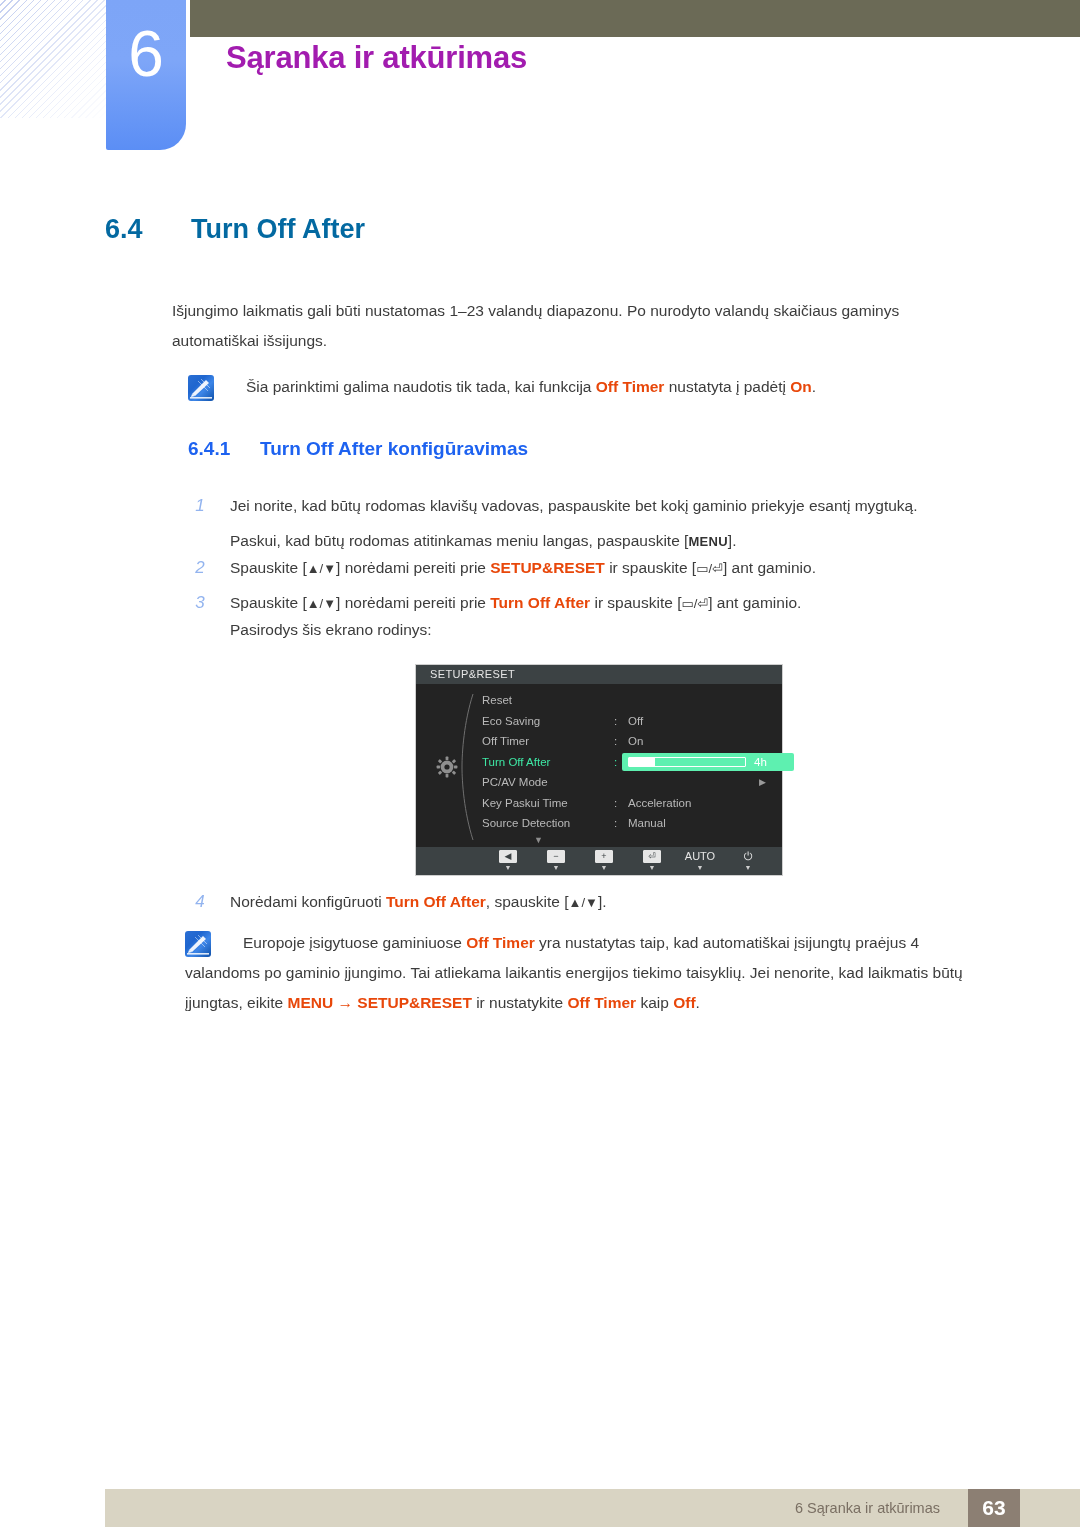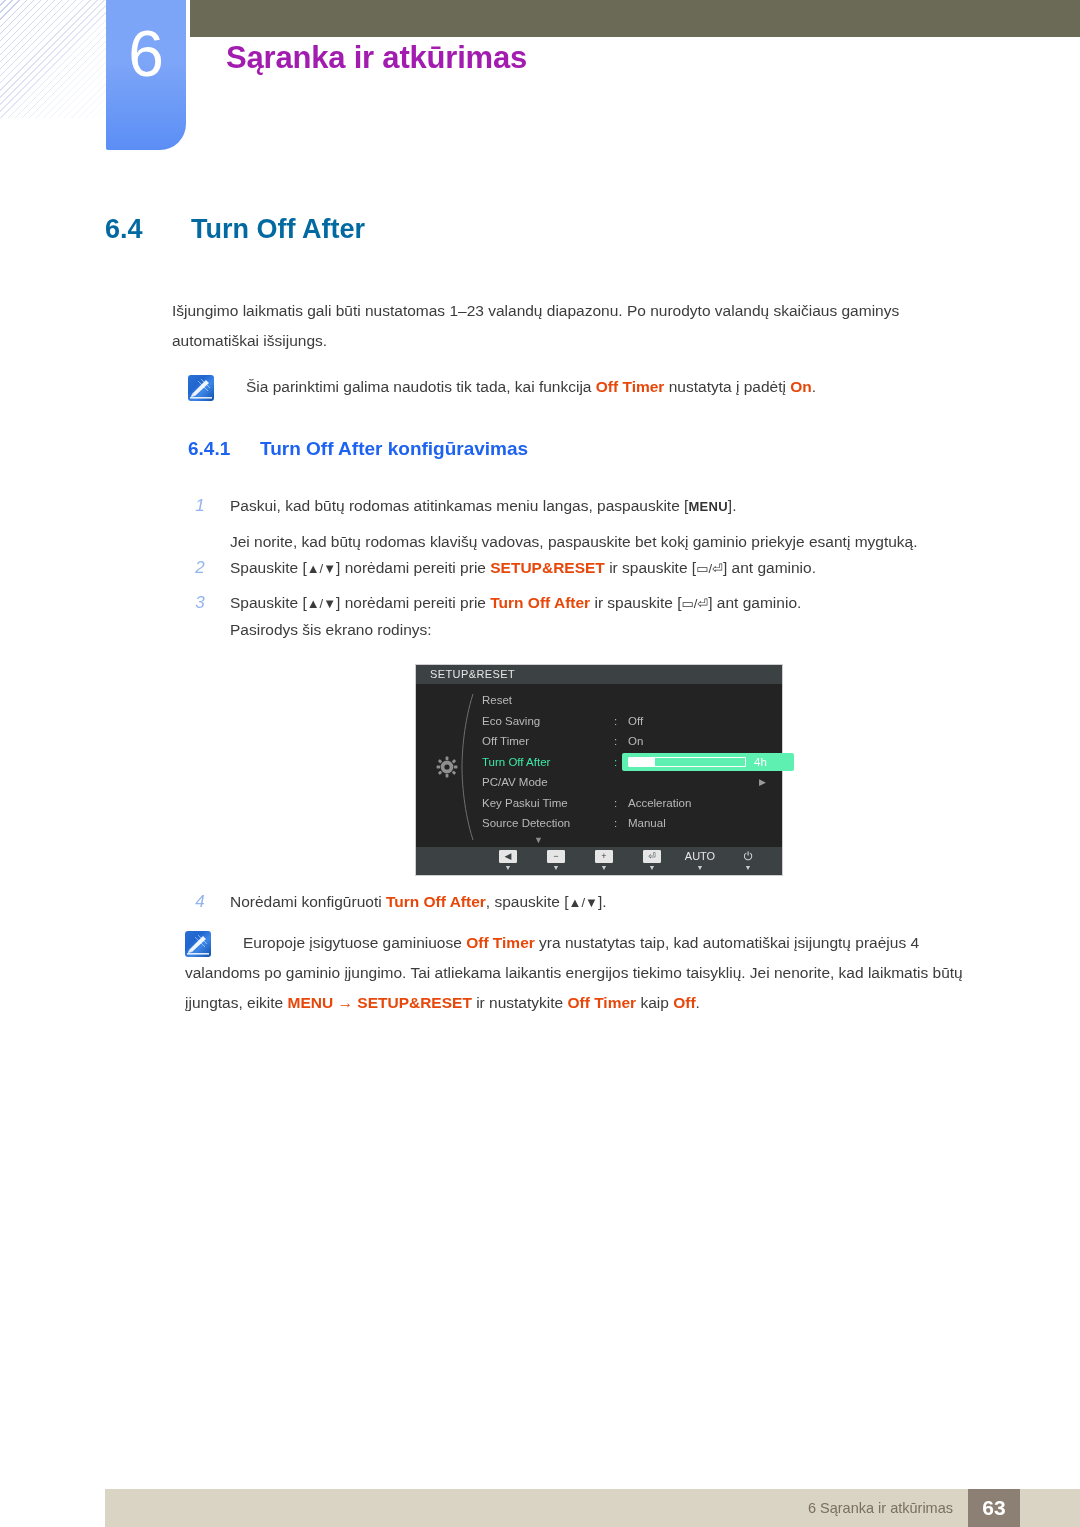--- a/index.html
+++ b/index.html
@@ -289,21 +289,21 @@
 
   
   .footer-bar {
     position: absolute;
     left: 105px; top: 1489px;
     width: 975px; height: 38px;
     background: #d9d4c3;
   }
   .footer-text {
     position: absolute;
-    right: 127px; top: 1489px;
+    right: 140px; top: 1489px;
     height: 38px;
     line-height: 38px;
     font-size: 14.5px;
     color: #7a6f63;
     white-space: nowrap;
   }
   .footer-page {
     position: absolute;
     right: 60px; top: 1489px;
     width: 52px; height: 38px;
@@ -346,22 +346,22 @@
     </span>
     <span class="body"><span>Šia parinktimi galima naudotis tik tada, kai funkcija </span><span class="hl">Off Timer</span><span> nustatyta į padėtį </span><span class="hl">On</span><span>.</span></span>
   </div>
 
   <div class="h3">
     <span class="num">6.4.1</span><span>Turn Off After konfigūravimas</span>
   </div>
 
   <div class="step step1">
     <span class="n">1</span>
+    <span class="t">Jei norite, kad būtų rodomas klavišų vadovas, paspauskite bet kokį gaminio priekyje esantį mygtuką.</span>
     <span class="t"><span>Paskui, kad būtų rodomas atitinkamas meniu langas, paspauskite [</span><span class="key">MENU</span><span>].</span></span>
-    <span class="t">Jei norite, kad būtų rodomas klavišų vadovas, paspauskite bet kokį gaminio priekyje esantį mygtuką.</span>
   </div>
 
   <div class="step step2">
     <span class="n">2</span>
     <span class="t"><span>Spauskite [</span><span class="arrowglyph">▲/▼</span><span>] norėdami pereiti prie </span><span class="hl">SETUP&amp;RESET</span><span> ir spauskite [</span><span class="arrowglyph">▭/⏎</span><span>] ant gaminio.</span></span>
   </div>
 
   <div class="step step3">
     <span class="n">3</span>
     <span class="t"><span>Spauskite [</span><span class="arrowglyph">▲/▼</span><span>] norėdami pereiti prie </span><span class="hl">Turn Off After</span><span> ir spauskite [</span><span class="arrowglyph">▭/⏎</span><span>] ant gaminio.</span></span>

